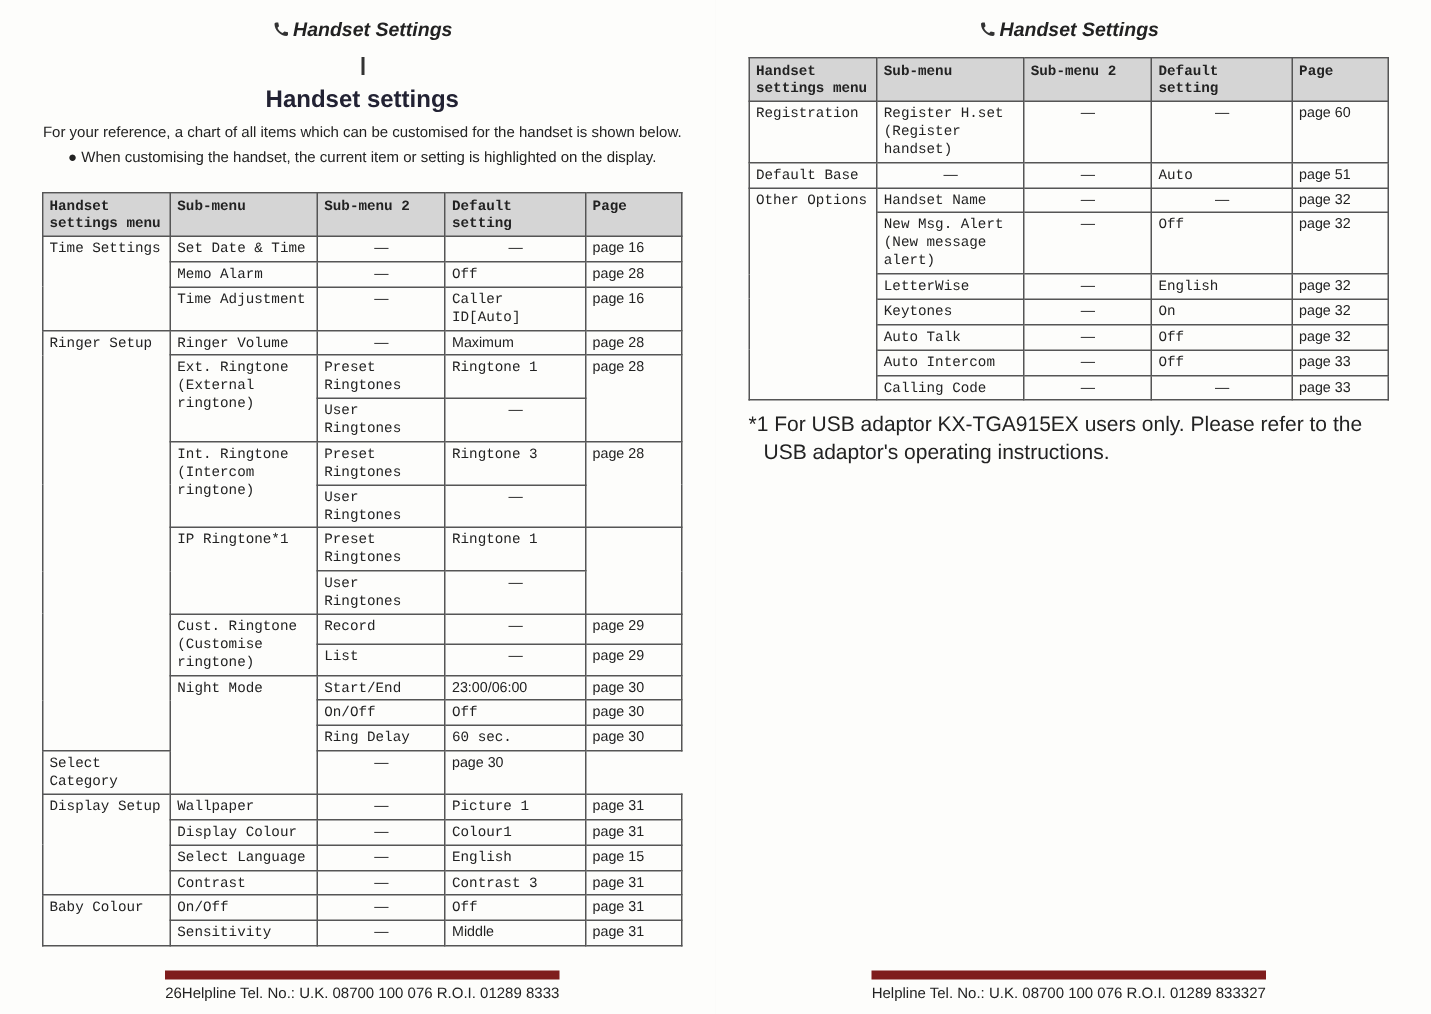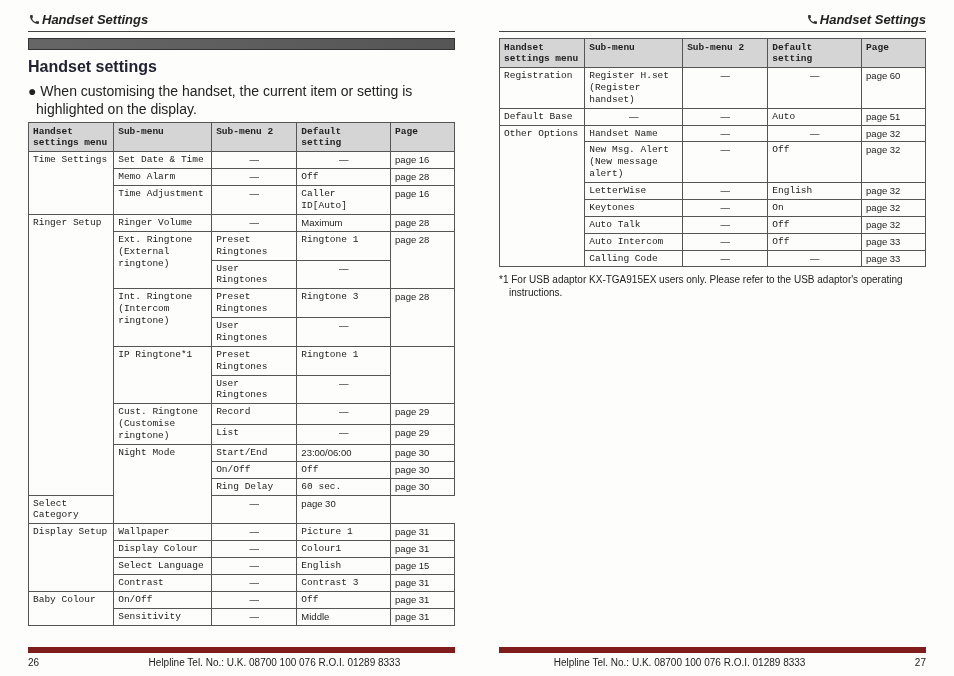--- a/index.html
+++ b/index.html
@@ -15,20 +15,21 @@
     display: flex;
   }
   .page {
     width: 50%;
     box-sizing: border-box;
     padding: 12px 22px 8px 28px;
     background: #fdfdfb;
     position: relative;
     display: flex;
     flex-direction: column;
+    align-items: center;
   }
   .page.right { padding: 12px 28px 8px 22px; }
   .header {
     display: flex;
     align-items: center;
     font-weight: bold;
     font-style: italic;
     font-size: 13px;
     margin-bottom: 4px;
   }
@@ -41,21 +42,21 @@
     border:1px solid #333;
     margin-bottom:6px;
   }
   h1 {
     font-size: 16px;
     font-weight: bold;
     margin: 2px 0 6px 0;
     color: #223;
   }
   .intro { font-size: 10px; line-height: 1.3; margin-bottom: 4px;}
-  .bullet { font-size: 14px; line-height:1.3; margin-bottom:4px; padding-left:8px; text-indent:-8px;}
+  .bullet { font-size: 10px; line-height:1.3; margin-bottom:16px; padding-left:8px; text-indent:-8px;}
   table {
     border-collapse: collapse;
     width: 100%;
     font-size: 9.5px;
   }
   th {
     background: #d5d5d5;
     border: 1px solid #555;
     padding: 3px 4px;
     text-align: left;
@@ -76,40 +77,41 @@
     margin-top: auto;
     border-top: 6px solid #7f1d1d;
     padding-top: 4px;
     font-size: 10px;
     display: flex;
   }
   .page.left .footer .pn { margin-right: auto; }
   .page.right .footer .pn { margin-left: auto; }
   .page.left .footer .help { margin: 0 auto; }
   .page.right .footer .help { margin: 0 auto; }
-  .footnote { font-size:10px; margin-top:6px; line-height:1.3; padding-left:10px; text-indent:-10px;}
+  .footnote { font-size:14px; margin-top:6px; line-height:1.3; padding-left:10px; text-indent:-10px;}
   .col-menu { width: 20%; }
   .col-sub1 { width: 23%; }
   .col-sub2 { width: 20%; }
   .col-def  { width: 22%; }
   .col-pg   { width: 15%; }
 </style>
 </head>
 <body>
 
 <div class="page left">
   <div class="header">
     <svg viewBox="0 0 24 24">
         <path d="M6 2c-1 0-2 1-2 2 0 8 8 16 16 16 1 0 2-1 2-2v-3l-5-1-2 2c-3-1-6-4-7-7l2-2-1-5H6z" fill="#333"></path>
       </svg>
     <span>Handset Settings</span>
   </div>
   <hr class="hr-thin">
   <div class="bar"></div>
   <h1>Handset settings</h1>
+  <div class="intro">For your reference, a chart of all items which can be customised for the handset is shown below.</div>
   <div class="bullet">● When customising the handset, the current item or setting is highlighted on the display.</div>
 
   <table>
     <colgroup>
         <col class="col-menu">
         <col class="col-sub1">
         <col class="col-sub2">
         <col class="col-def">
         <col class="col-pg">
       </colgroup>

